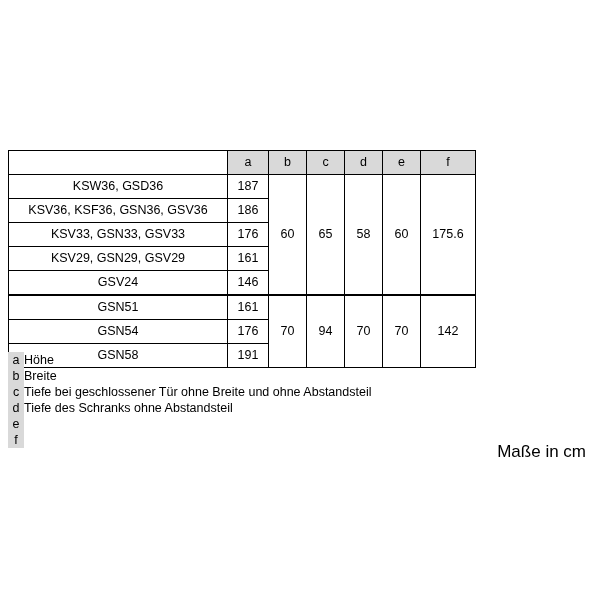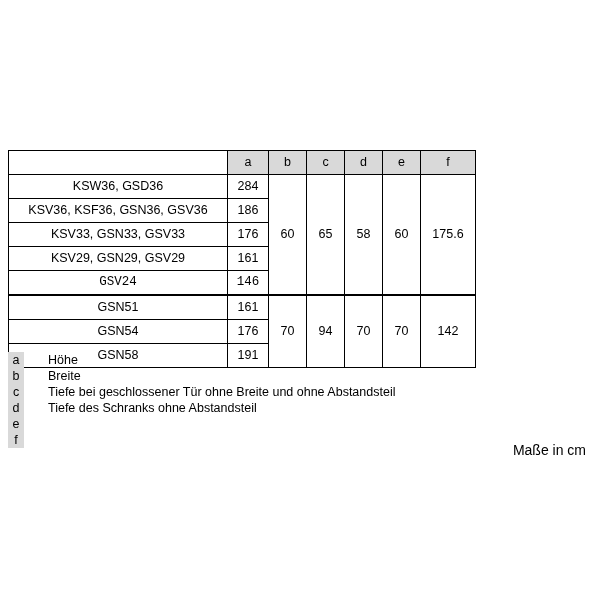--- a/index.html
+++ b/index.html
@@ -57,21 +57,21 @@
   }
   th.hdr-blank {
     background: #ffffff;
     border: 1px solid #ffffff;
     border-bottom: 1px solid #000000;
   }
   th.hdr.a  { width: 40px; }
   th.hdr.c1 { width: 37px; }
   th.hdr.cf { width: 54px; }
 
-  tr.groupend td { border-bottom: 2px solid #000000; font-family: Liberation Mono, monospace; }
+  tr.groupend td { border-bottom: 2px solid #000000; }
   tr.groupstart td { border-top: 2px solid #000000; }
 
   
   .legend {
     position: absolute;
     left: 8px;
     top: 352px;
     font-size: 12.5px;
   }
   .legend-row {
@@ -81,30 +81,30 @@
   }
   .legend-key {
     width: 16px;
     text-align: center;
     background: #d9d9d9;
     height: 16px;
     line-height: 16px;
     flex: 0 0 16px;
   }
   .legend-text {
-    margin-left: 24px;
+    margin-left: 0;
     line-height: 16px;
     white-space: nowrap;
   }
 
   .unit-note {
     position: absolute;
     right: 14px;
     top: 442px;
-    font-size: 14px;
+    font-size: 17px;
   }
 </style>
 </head>
 <body>
 
 <div id="sheet">
 
   <table class="dims">
     <thead>
       <tr>
@@ -113,21 +113,21 @@
         <th class="hdr c1">b</th>
         <th class="hdr c1">c</th>
         <th class="hdr c1">d</th>
         <th class="hdr c1">e</th>
         <th class="hdr cf">f</th>
       </tr>
     </thead>
     <tbody>
       <tr>
         <td class="model">KSW36, GSD36</td>
-        <td class="numA">284</td>
+        <td class="numA">187</td>
         <td class="col" rowspan="5">60</td>
         <td class="col" rowspan="5">65</td>
         <td class="col" rowspan="5">58</td>
         <td class="col" rowspan="5">60</td>
         <td class="colf" rowspan="5">175.6</td>
       </tr>
       <tr>
         <td class="model">KSV36, KSF36, GSN36, GSV36</td>
         <td class="numA">186</td>
       </tr>

